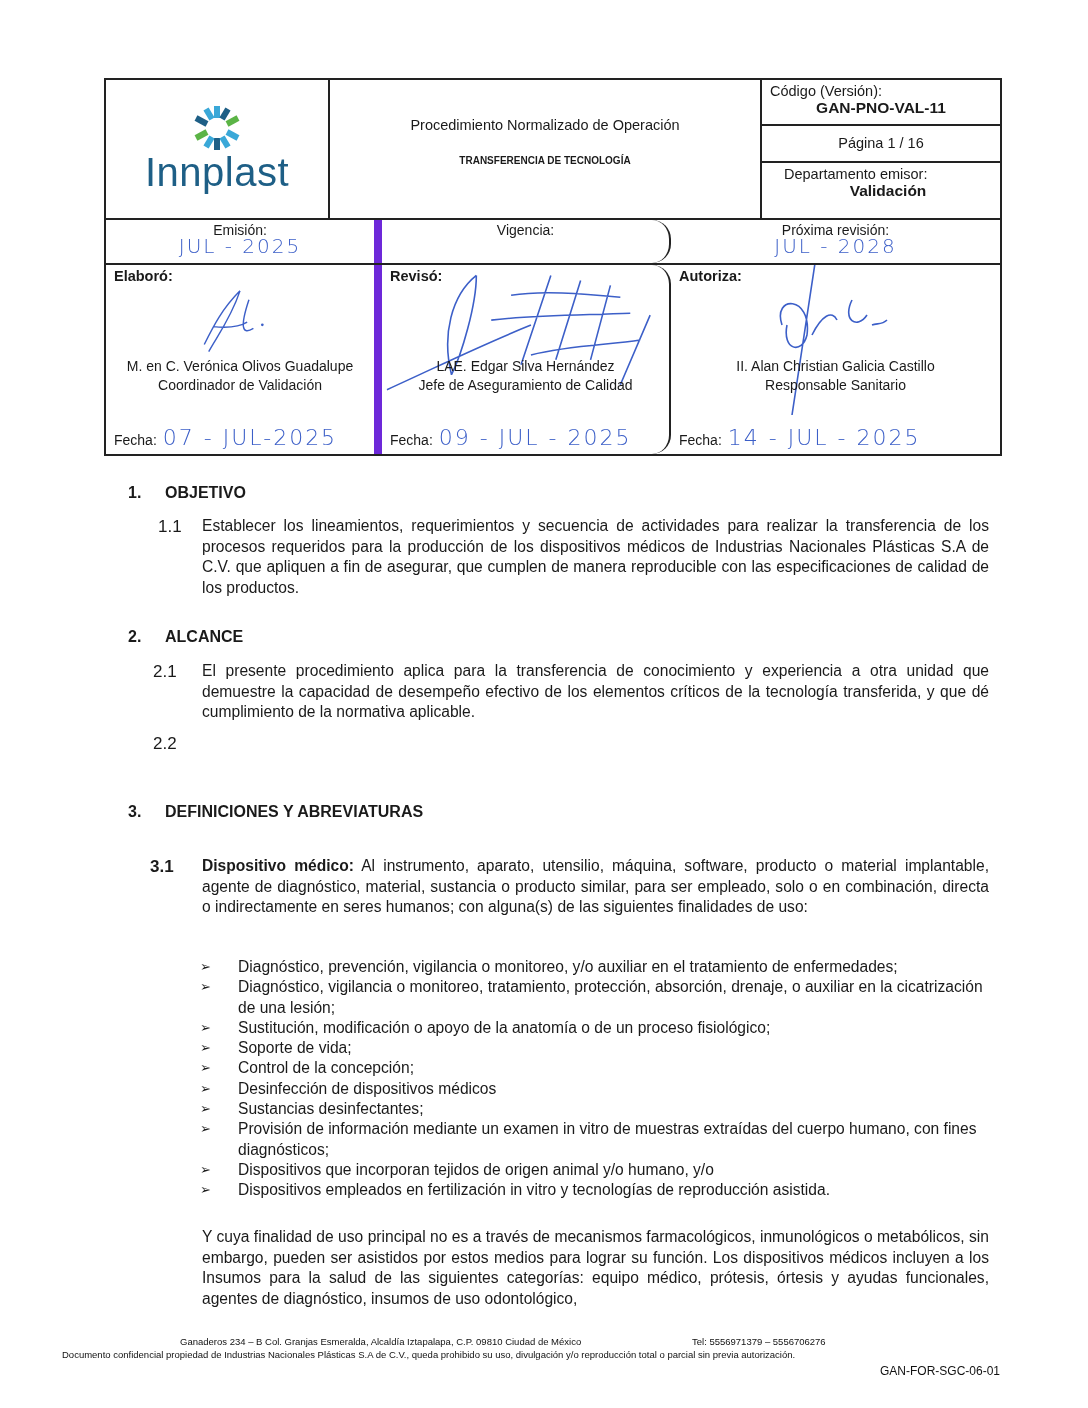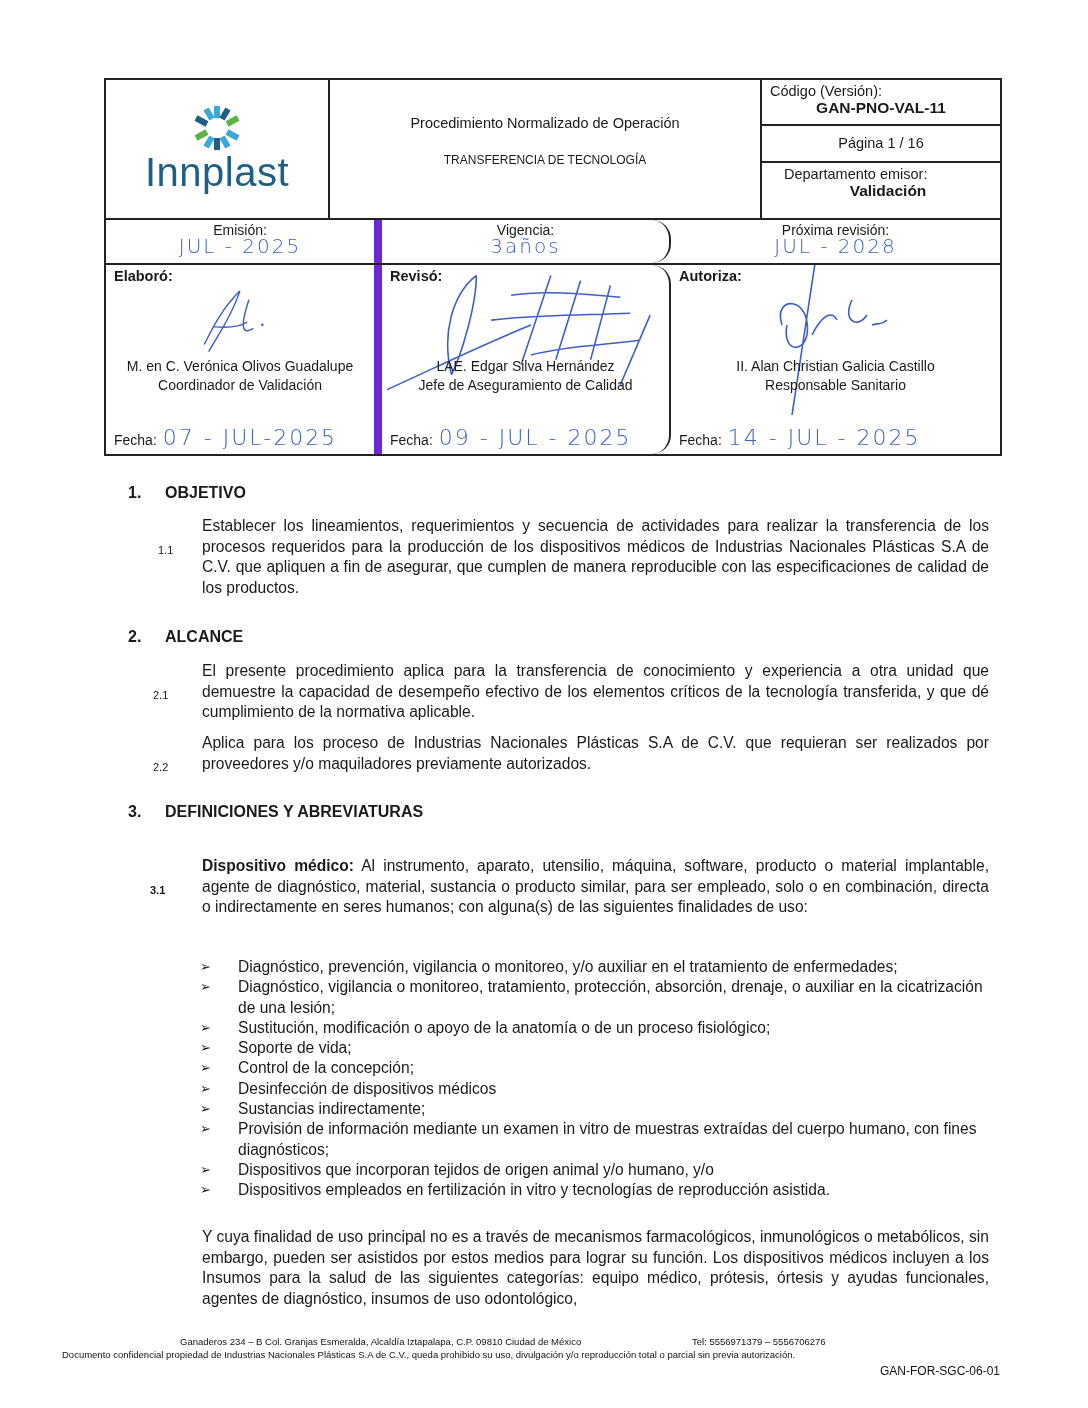--- a/index.html
+++ b/index.html
@@ -7,21 +7,21 @@
          font-family: "Liberation Sans", sans-serif; color: #1a1a1a; }
   .page { position: absolute; left: 0; top: 0; width: 1088px; height: 1408px; }
 
   
   .hdr { position: absolute; left: 104px; top: 78px; width: 898px; border: 2px solid #222; box-sizing: border-box; }
   .hdr-top { display: flex; height: 138px; border-bottom: 2px solid #222; }
   .logo-cell { width: 222px; border-right: 2px solid #222; display: flex; flex-direction: column; align-items: center; justify-content: center; }
   .logo-word { font-size: 40px; color: #1e5f86; font-weight: normal; letter-spacing: 0.5px; margin-top: -2px; }
   .title-cell { width: 432px; border-right: 2px solid #222; display: flex; flex-direction: column; align-items: center; justify-content: center; padding-bottom: 16px; box-sizing: border-box; }
   .title-sub { font-size: 14.5px; margin-bottom: 22px; }
-  .title-main { font-size: 12px; font-weight: normal; }
+  .title-main { font-size: 10px; font-weight: bold; }
   .code-cell { flex: 1; display: flex; flex-direction: column; border-radius: 17px; }
   .code-row { border-bottom: 2px solid #222; box-sizing: border-box; padding: 3px 8px; font-size: 14.5px; }
   .code-row:last-child { border-bottom: none; flex: 1; padding-left: 22px; }
   .code-label { display: block; }
   .code-val { display: block; text-align: center; font-weight: bold; font-size: 15.5px; }
   .code-page { text-align: center; padding-top: 9px; height: 37px; }
 
   .hdr-mid { display: flex; height: 43px; border-bottom: 2px solid #222; }
   .hdr-bot { display: flex; height: 189px; }
   .col1 { width: 276px; border-right: 8px solid #6d28d9; box-sizing: border-box; position: relative; }
@@ -32,21 +32,21 @@
   .mid-hand { display: block; text-align: center; font-size: 20px; margin-top: -4px; }
   .sig-label { position: absolute; left: 8px; top: 3px; font-size: 14.5px; font-weight: bold; }
   .sig-svg { position: absolute; left: 0; top: 0; width: 100%; height: 150px; }
   .sig-name { position: absolute; left: 0; right: 0; top: 92px; text-align: center; font-size: 14px; line-height: 19px; }
   .sig-date { position: absolute; left: 8px; bottom: 4px; font-size: 14px; }
   .sig-date .hand { font-size: 22px; margin-left: 6px; }
   .sec { position: absolute; font-size: 16px; font-weight: bold; }
   .sec .num { position: absolute; left: 0; }
   .sec .ttl { position: absolute; left: 37px; white-space: nowrap; }
   .para { position: absolute; font-size: 15.6px; line-height: 20.5px; text-align: justify; }
-  .pnum { position: absolute; font-size: 11px; margin-top: 27px; }
+  .pnum { position: absolute; font-size: 17px; }
   .bullets { position: absolute; left: 200px; top: 957px; width: 790px; font-size: 15.6px; line-height: 20.3px; margin: 0; padding: 0; list-style: none; }
   .bullets li { position: relative; padding-left: 38px; }
   .bullets li .arrow { position: absolute; left: 0; top: 0; font-size: 13px; }
   .footer { position: absolute; font-size: 9.5px; color: #111; white-space: nowrap; }
 </style>
 </head>
 <body>
 
 <div class="page">
 
@@ -87,21 +87,20 @@
       </div>
     </div>
 
     <div class="hdr-mid">
       <div class="col1">
         <span class="mid-label">Emisión:</span>
         <span class="mid-hand hand">JUL - 2025</span>
       </div>
       <div class="col2">
         <span class="mid-label">Vigencia:</span>
-        <span class="mid-hand hand">3años</span>
       </div>
       <div class="col3">
         <span class="mid-label">Próxima revisión:</span>
         <span class="mid-hand hand">JUL - 2028</span>
       </div>
     </div>
 
     <div class="hdr-bot">
       <div class="col1">
         <span class="sig-label">Elaboró:</span>
@@ -153,39 +152,38 @@
   <div class="pnum" style="left:158px; top:517px;">1.1</div>
   <div class="para" style="left:202px; top:516px; width:787px;">Establecer los lineamientos, requerimientos y secuencia de actividades para realizar la transferencia de los procesos requeridos para la producción de los dispositivos médicos de Industrias Nacionales Plásticas S.A de C.V. que apliquen a fin de asegurar, que cumplen de manera reproducible con las especificaciones de calidad de los productos.</div>
 
   <div class="sec" style="left:128px; top:628px;">
     <span class="num">2.</span>
     <span class="ttl">ALCANCE</span>
   </div>
   <div class="pnum" style="left:153px; top:662px;text-align:center;">2.1</div>
   <div class="para" style="left:202px; top:661px; width:787px;">El presente procedimiento aplica para la transferencia de conocimiento y experiencia a otra unidad que demuestre la capacidad de desempeño efectivo de los elementos críticos de la tecnología transferida, y que dé cumplimiento de la normativa aplicable.</div>
   <div class="pnum" style="left:153px; top:734px;">2.2</div>
-  <div class="para" style="left:202px; top:733px; width:787px;">Aplica para los proceso de Industrias Nacionales Plásticas S.A de C.V. que requieran ser realizados por proveedores y/o maquiladores previamente autorizados.</div>
 
   <div class="sec" style="left:128px; top:803px;">
     <span class="num">3.</span>
     <span class="ttl">DEFINICIONES Y ABREVIATURAS</span>
   </div>
   <div class="pnum" style="left:150px; top:857px; font-weight:bold;">3.1</div>
   <div class="para" style="left:202px; top:856px; width:787px;">
     <b>Dispositivo médico:</b><span> Al instrumento, aparato, utensilio, máquina, software, producto o material implantable, agente de diagnóstico, material, sustancia o producto similar, para ser empleado, solo o en combinación, directa o indirectamente en seres humanos; con alguna(s) de las siguientes finalidades de uso:</span>
   </div>
 
   <ul class="bullets">
     <li><span class="arrow">➢</span><span>Diagnóstico, prevención, vigilancia o monitoreo, y/o auxiliar en el tratamiento de enfermedades;</span></li>
     <li><span class="arrow">➢</span><span>Diagnóstico, vigilancia o monitoreo, tratamiento, protección, absorción, drenaje, o auxiliar en la cicatrización de una lesión;</span></li>
     <li><span class="arrow">➢</span><span>Sustitución, modificación o apoyo de la anatomía o de un proceso fisiológico;</span></li>
     <li><span class="arrow">➢</span><span>Soporte de vida;</span></li>
     <li><span class="arrow">➢</span><span>Control de la concepción;</span></li>
     <li><span class="arrow">➢</span><span>Desinfección de dispositivos médicos</span></li>
-    <li><span class="arrow">➢</span><span>Sustancias indirectamente;</span></li>
+    <li><span class="arrow">➢</span><span>Sustancias desinfectantes;</span></li>
     <li><span class="arrow">➢</span><span>Provisión de información mediante un examen in vitro de muestras extraídas del cuerpo humano, con fines diagnósticos;</span></li>
     <li><span class="arrow">➢</span><span>Dispositivos que incorporan tejidos de origen animal y/o humano, y/o</span></li>
     <li><span class="arrow">➢</span><span>Dispositivos empleados en fertilización in vitro y tecnologías de reproducción asistida.</span></li>
   </ul>
 
   <div class="para" style="left:202px; top:1227px; width:787px;">Y cuya finalidad de uso principal no es a través de mecanismos farmacológicos, inmunológicos o metabólicos, sin embargo, pueden ser asistidos por estos medios para lograr su función. Los dispositivos médicos incluyen a los Insumos para la salud de las siguientes categorías: equipo médico, prótesis, órtesis y ayudas funcionales, agentes de diagnóstico, insumos de uso odontológico,</div>
 
   <div class="footer" style="left:180px; top:1336px;">Ganaderos 234 – B Col. Granjas Esmeralda, Alcaldía Iztapalapa, C.P. 09810 Ciudad de México</div>
   <div class="footer" style="left:692px; top:1336px;">Tel: 5556971379 – 5556706276</div>
   <div class="footer" style="left:62px; top:1349px;">Documento confidencial propiedad de Industrias Nacionales Plásticas S.A de C.V., queda prohibido su uso, divulgación y/o reproducción total o parcial sin previa autorización.</div>

